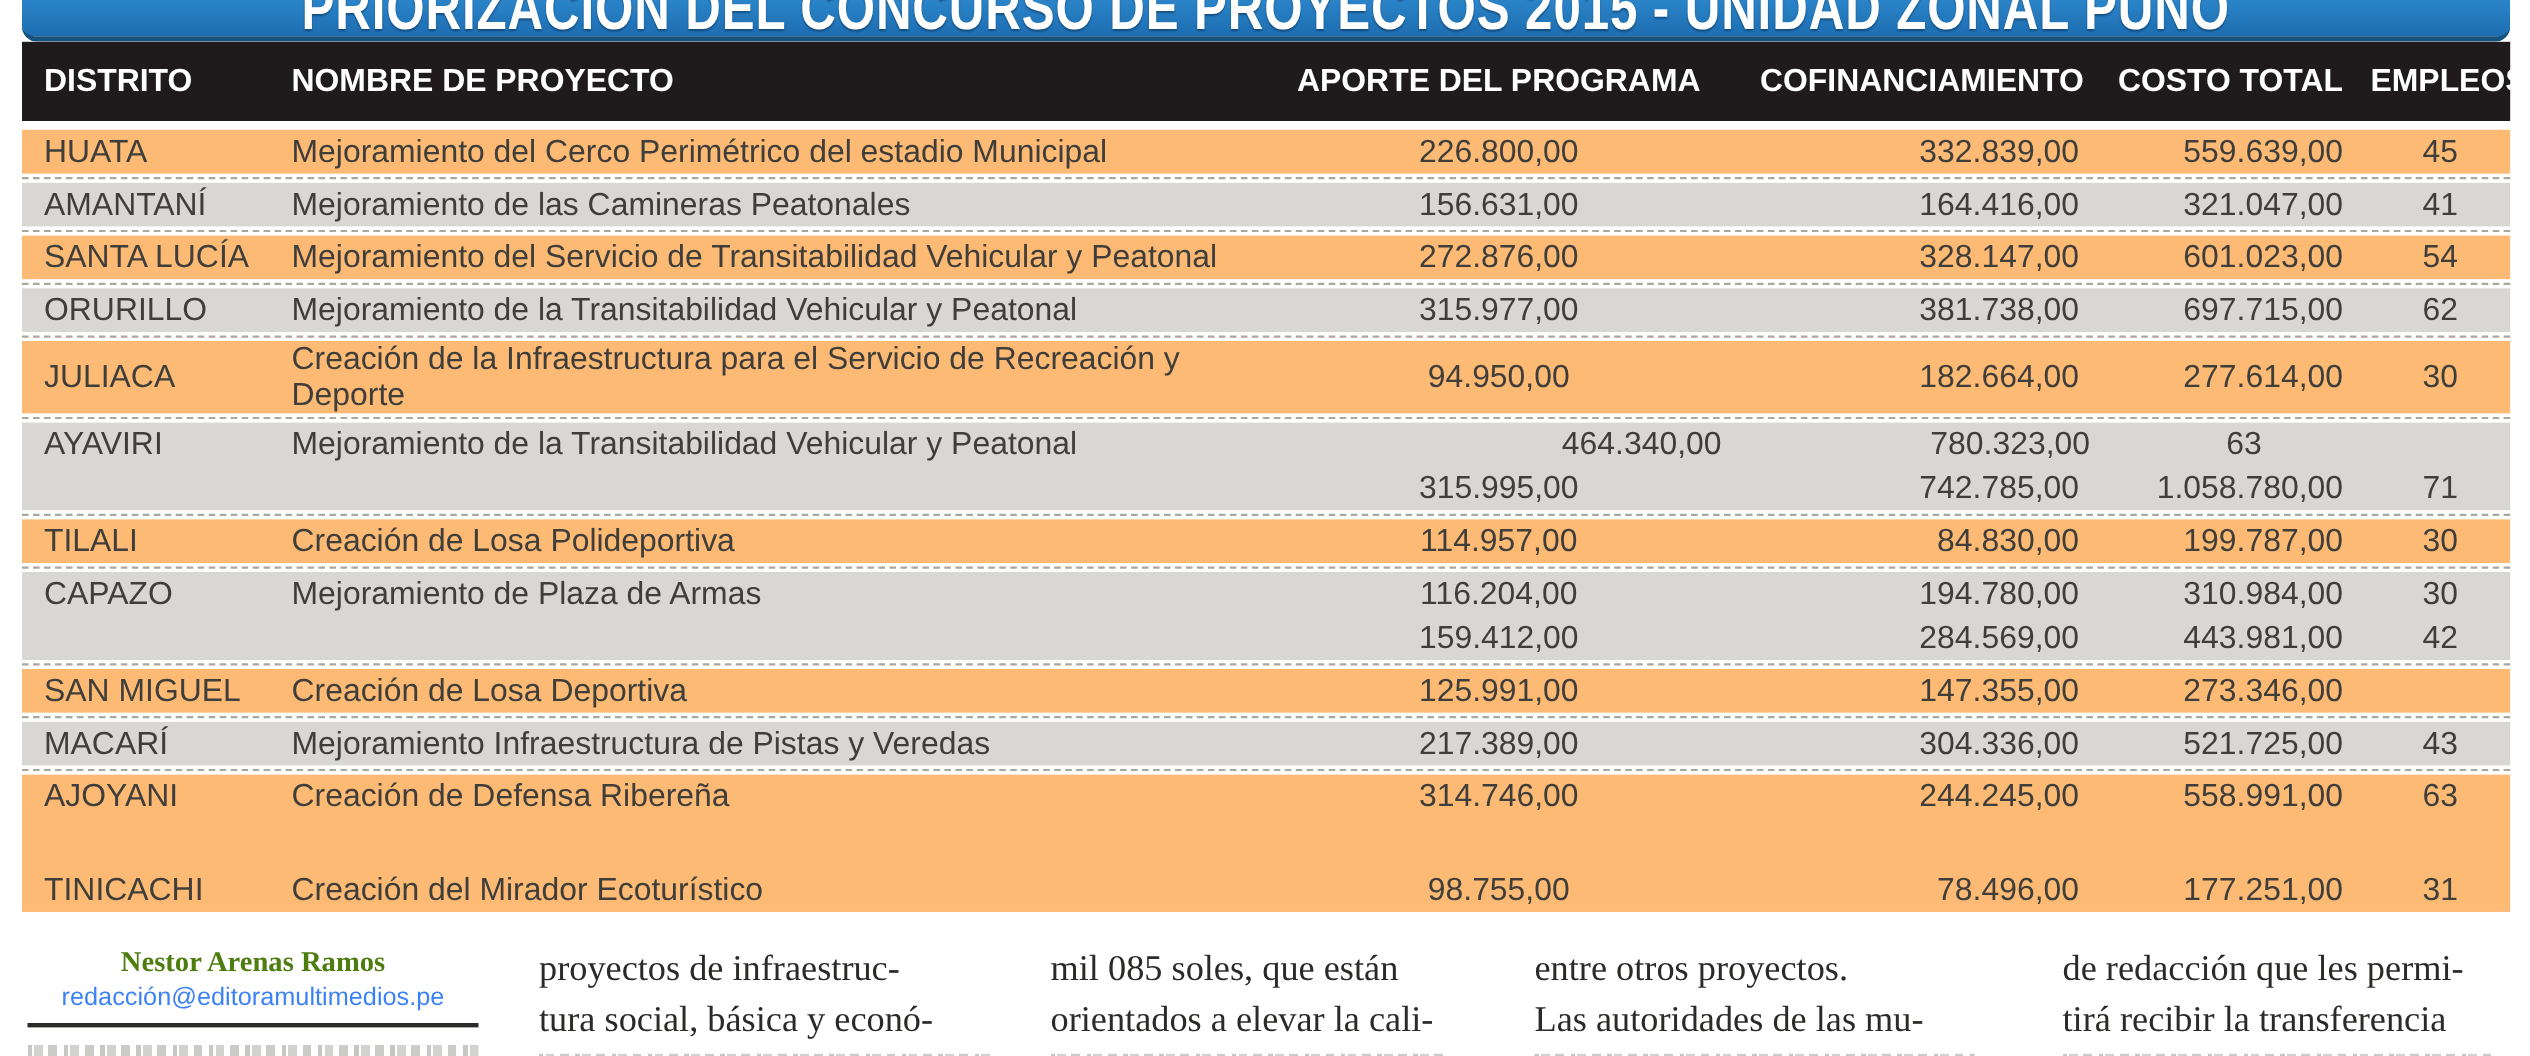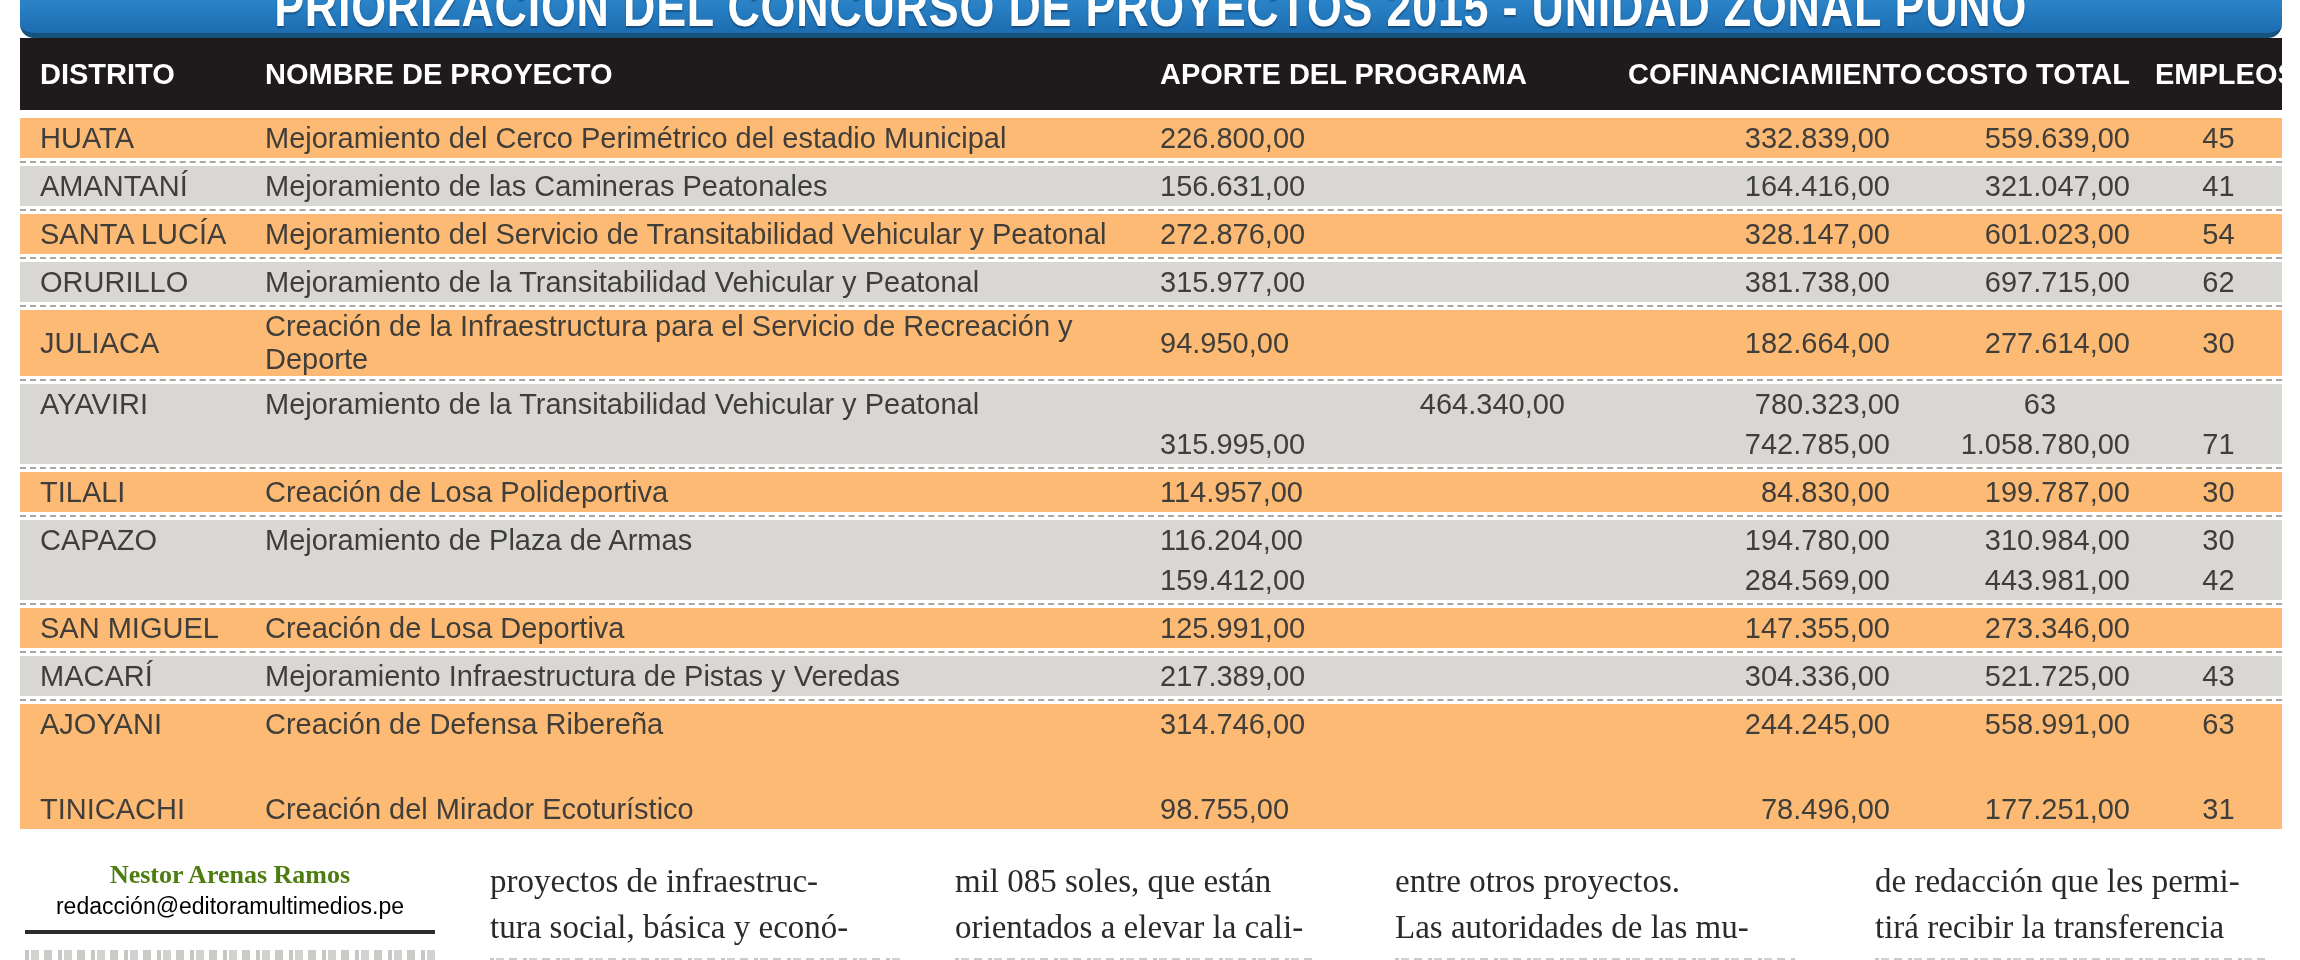--- a/index.html
+++ b/index.html
@@ -31,22 +31,22 @@
     align-items:center;
   }
   .thead{
     background:#1f1a1b;height:72px;color:#fff;
     font-weight:bold;font-size:29px;margin-bottom:8px;
   }
   .thead .h{transform:scaleX(.96);transform-origin:left;white-space:nowrap;}
   .thead .h.r{transform-origin:right;}
   .cell-district{padding-left:20px;text-align:left;}
   .cell-project{text-align:left;}
-  .cell-program{text-align:left;padding-right:35px;}
-  .cell-cofinancing{text-align:right;padding-right:35px;margin-left:28px;}
+  .cell-program{text-align:center;padding-right:35px;}
+  .cell-cofinancing{text-align:right;padding-right:35px;}
   .cell-total{text-align:right;padding-right:25px;}
   .cell-jobs{text-align:center;}
 
   .tbody{font-size:29px;color:#3f3e3a;}
   .block.yellow{background:#fdba74;}
   .block.gray{background:#d8d7d3;}
   .trow{min-height:40px;}
   .row-spacer{height:45px;}
   .row-divider{height:8px;position:relative;background:#ffffff;}
   .row-divider:before{
@@ -55,21 +55,21 @@
   }
 
   
   .article{
     position:absolute;left:25px;top:858px;width:2240px;
     display:flex;align-items:flex-start;
     font-family:"Liberation Serif",serif;color:#2a2a28;
   }
   .byline-col{width:410px;text-align:center;flex:none;}
   .byline-name{font-size:26px;font-weight:bold;line-height:34px;color:#4d7c0f;}
-  .byline-email{font-size:23px;color:#000000;line-height:28px;font-family:"Liberation Sans",sans-serif;}
+  .byline-email{font-size:23px;color:#3b82f6;line-height:28px;font-family:"Liberation Sans",sans-serif;}
   .byline-rule{border-top:4px solid #2b2b29;margin-top:10px;}
   .text-col{flex:none;font-size:33px;line-height:46px;}
   .text-col .line{white-space:nowrap;}
   .c2{width:415px;margin-left:55px;}
   .c3{width:360px;margin-left:50px;}
   .c4{width:400px;margin-left:80px;}
   .c5{width:390px;margin-left:80px;}
   .cutoff{
     height:12px;margin-top:8px;opacity:.5;
     background:repeating-linear-gradient(90deg,

